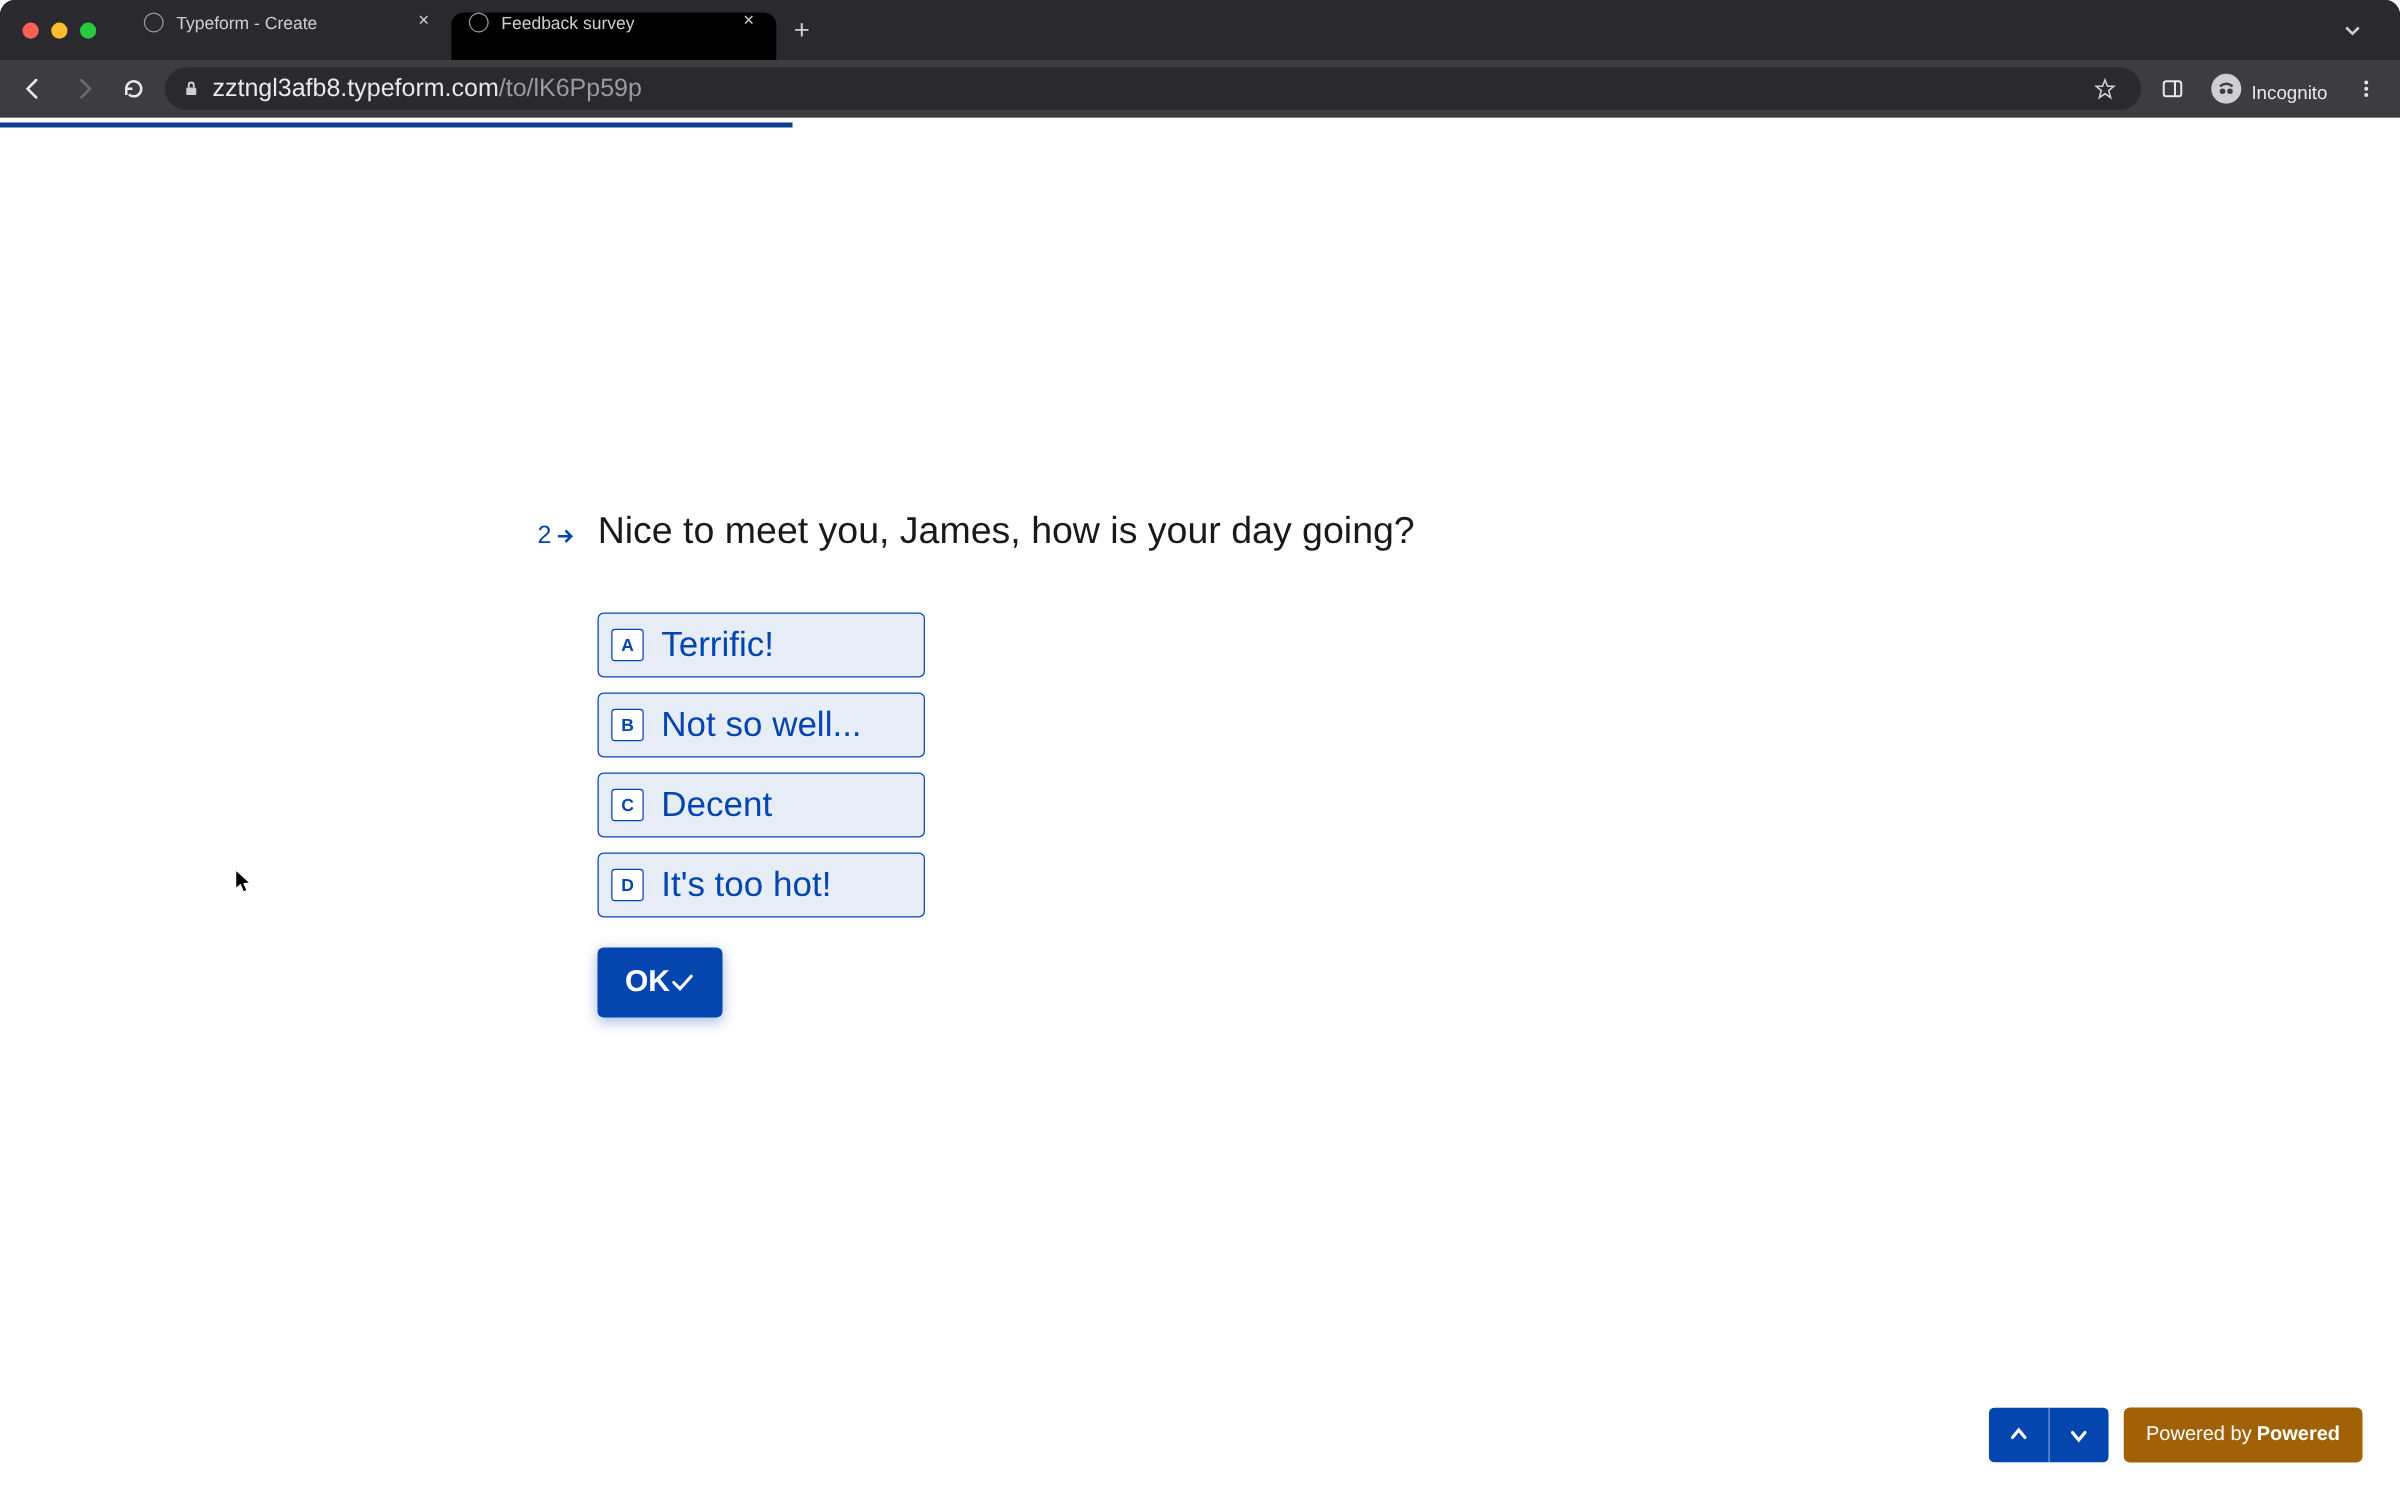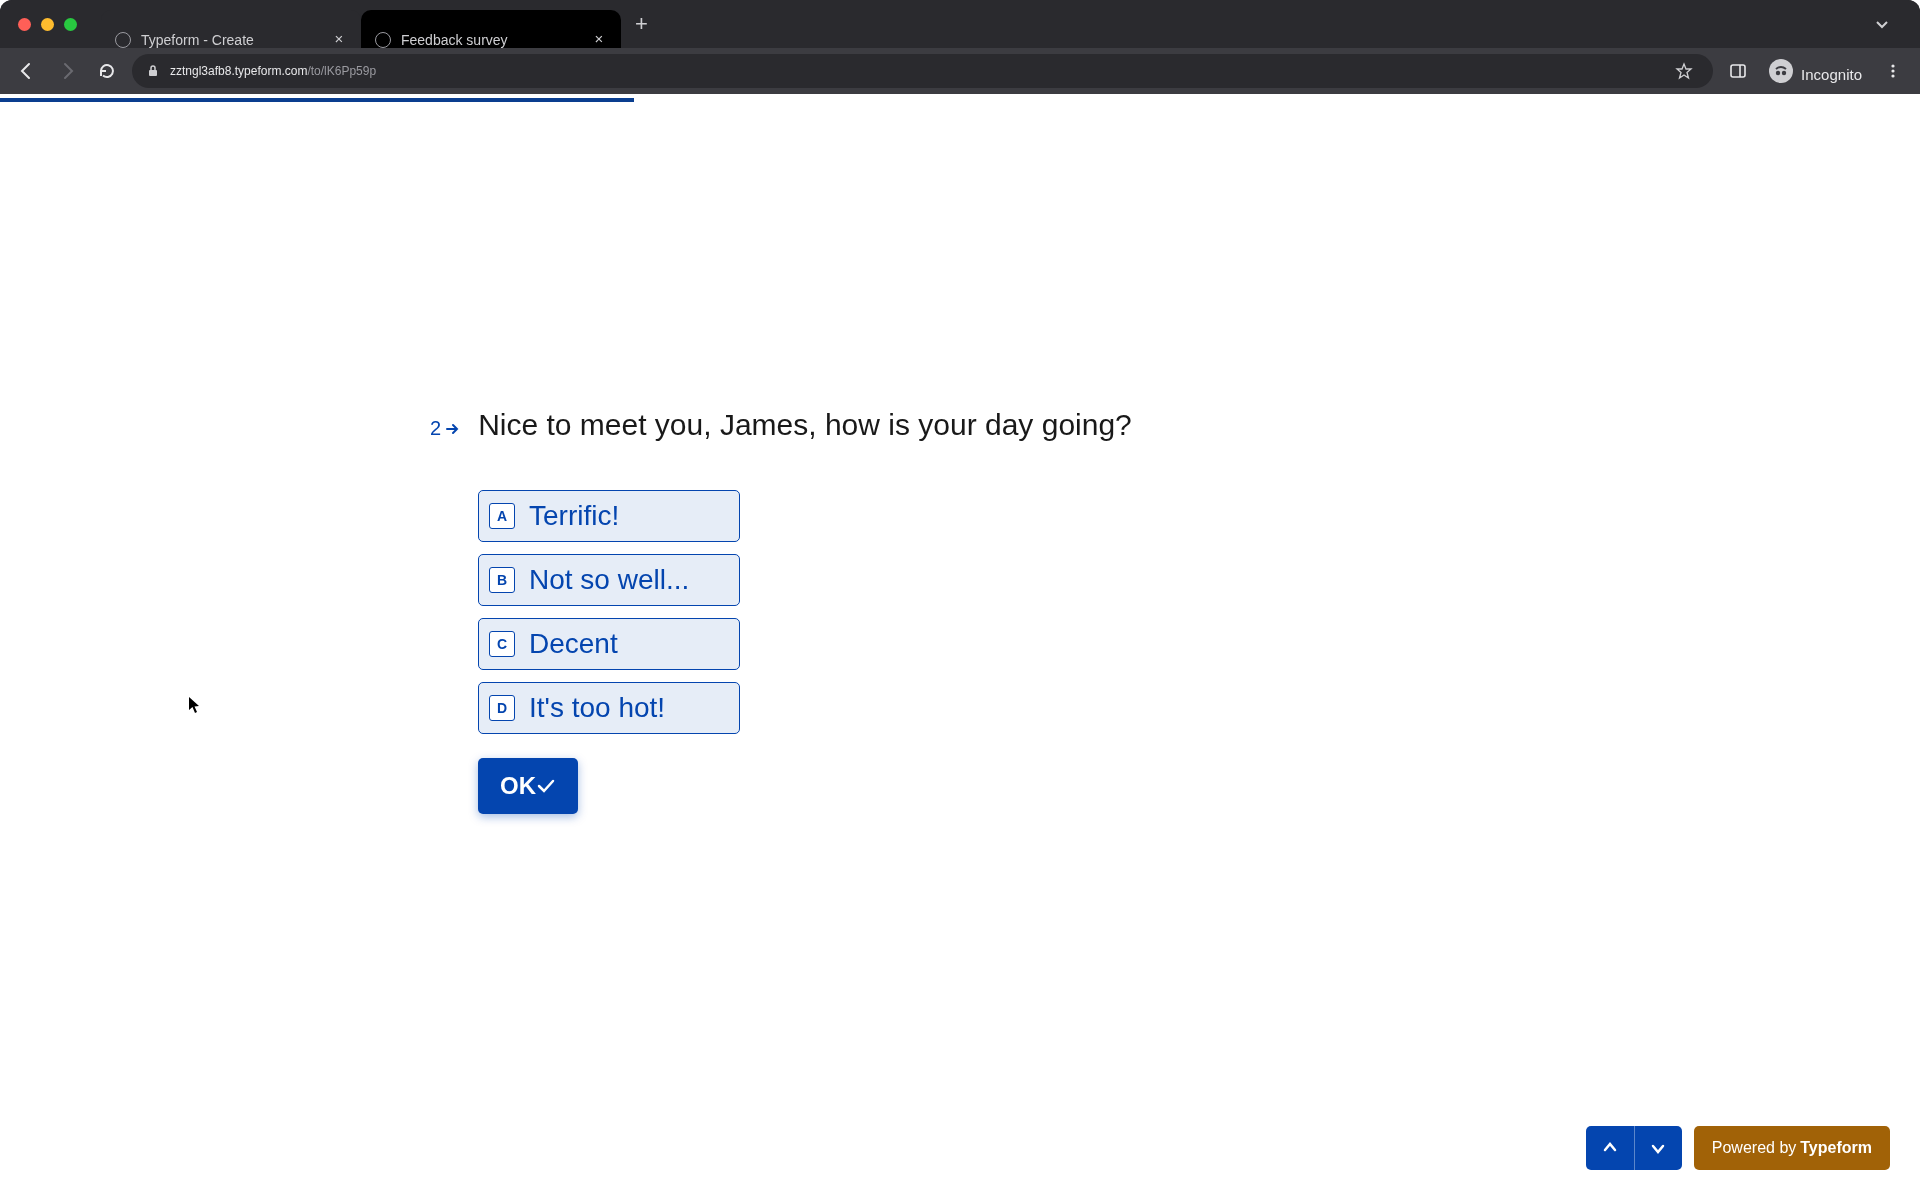--- a/index.html
+++ b/index.html
@@ -50,21 +50,21 @@
     
     .tabs {
       display: flex;
       align-items: center;
       height: 100%;
       flex: 1;
     }
     
     .tab {
       display: flex;
-      align-items: flex-end;
+      align-items: flex-start;
       padding: 0 14px;
       height: 38px;
       min-width: 260px;
       background: #2a2a2e;
       color: #cfcfd2;
       border-radius: 10px 10px 0 0;
       font-size: 14px;
       gap: 10px;
       position: relative;
       margin-top: 10px;
@@ -144,21 +144,21 @@
       display: flex;
       align-items: center;
       padding: 0 14px;
       gap: 10px;
       color: #cfcfd2;
       font-size: 16px;
     }
     
     .url-text {
       flex: 1;
-      font-size: 12px;
+      font-size: 20px;
       color: #e8e8ea;
     }
     
     .url-text .url-domain { color: #e8e8ea; }
     .url-text .url-path { color: #9a9aa0; }
     
     .incognito-chip {
       display: flex;
       align-items: flex-end;
       gap: 8px;
@@ -500,21 +500,21 @@
           </svg>
       </div>
       <div class="nav-btn">
         <svg width="16" height="16" viewBox="0 0 16 16">
             <path d="M3 6 L8 12 L13 6" stroke="#fff" stroke-width="2.5" fill="none" stroke-linecap="round"></path>
           </svg>
       </div>
     </div>
     <div class="powered">
       <span>Powered by</span>
-      <b>Typeform</b>
+      <b>Powered</b>
     </div>
   </div>
 
   <div class="cursor-pointer">
     <svg width="12" height="18" viewBox="0 0 12 18">
         <path d="M1 1 L1 14 L4.5 11 L7 17 L9 16 L6.5 10.5 L11 10 Z" fill="#000"></path>
       </svg>
   </div>
 </div>
 

